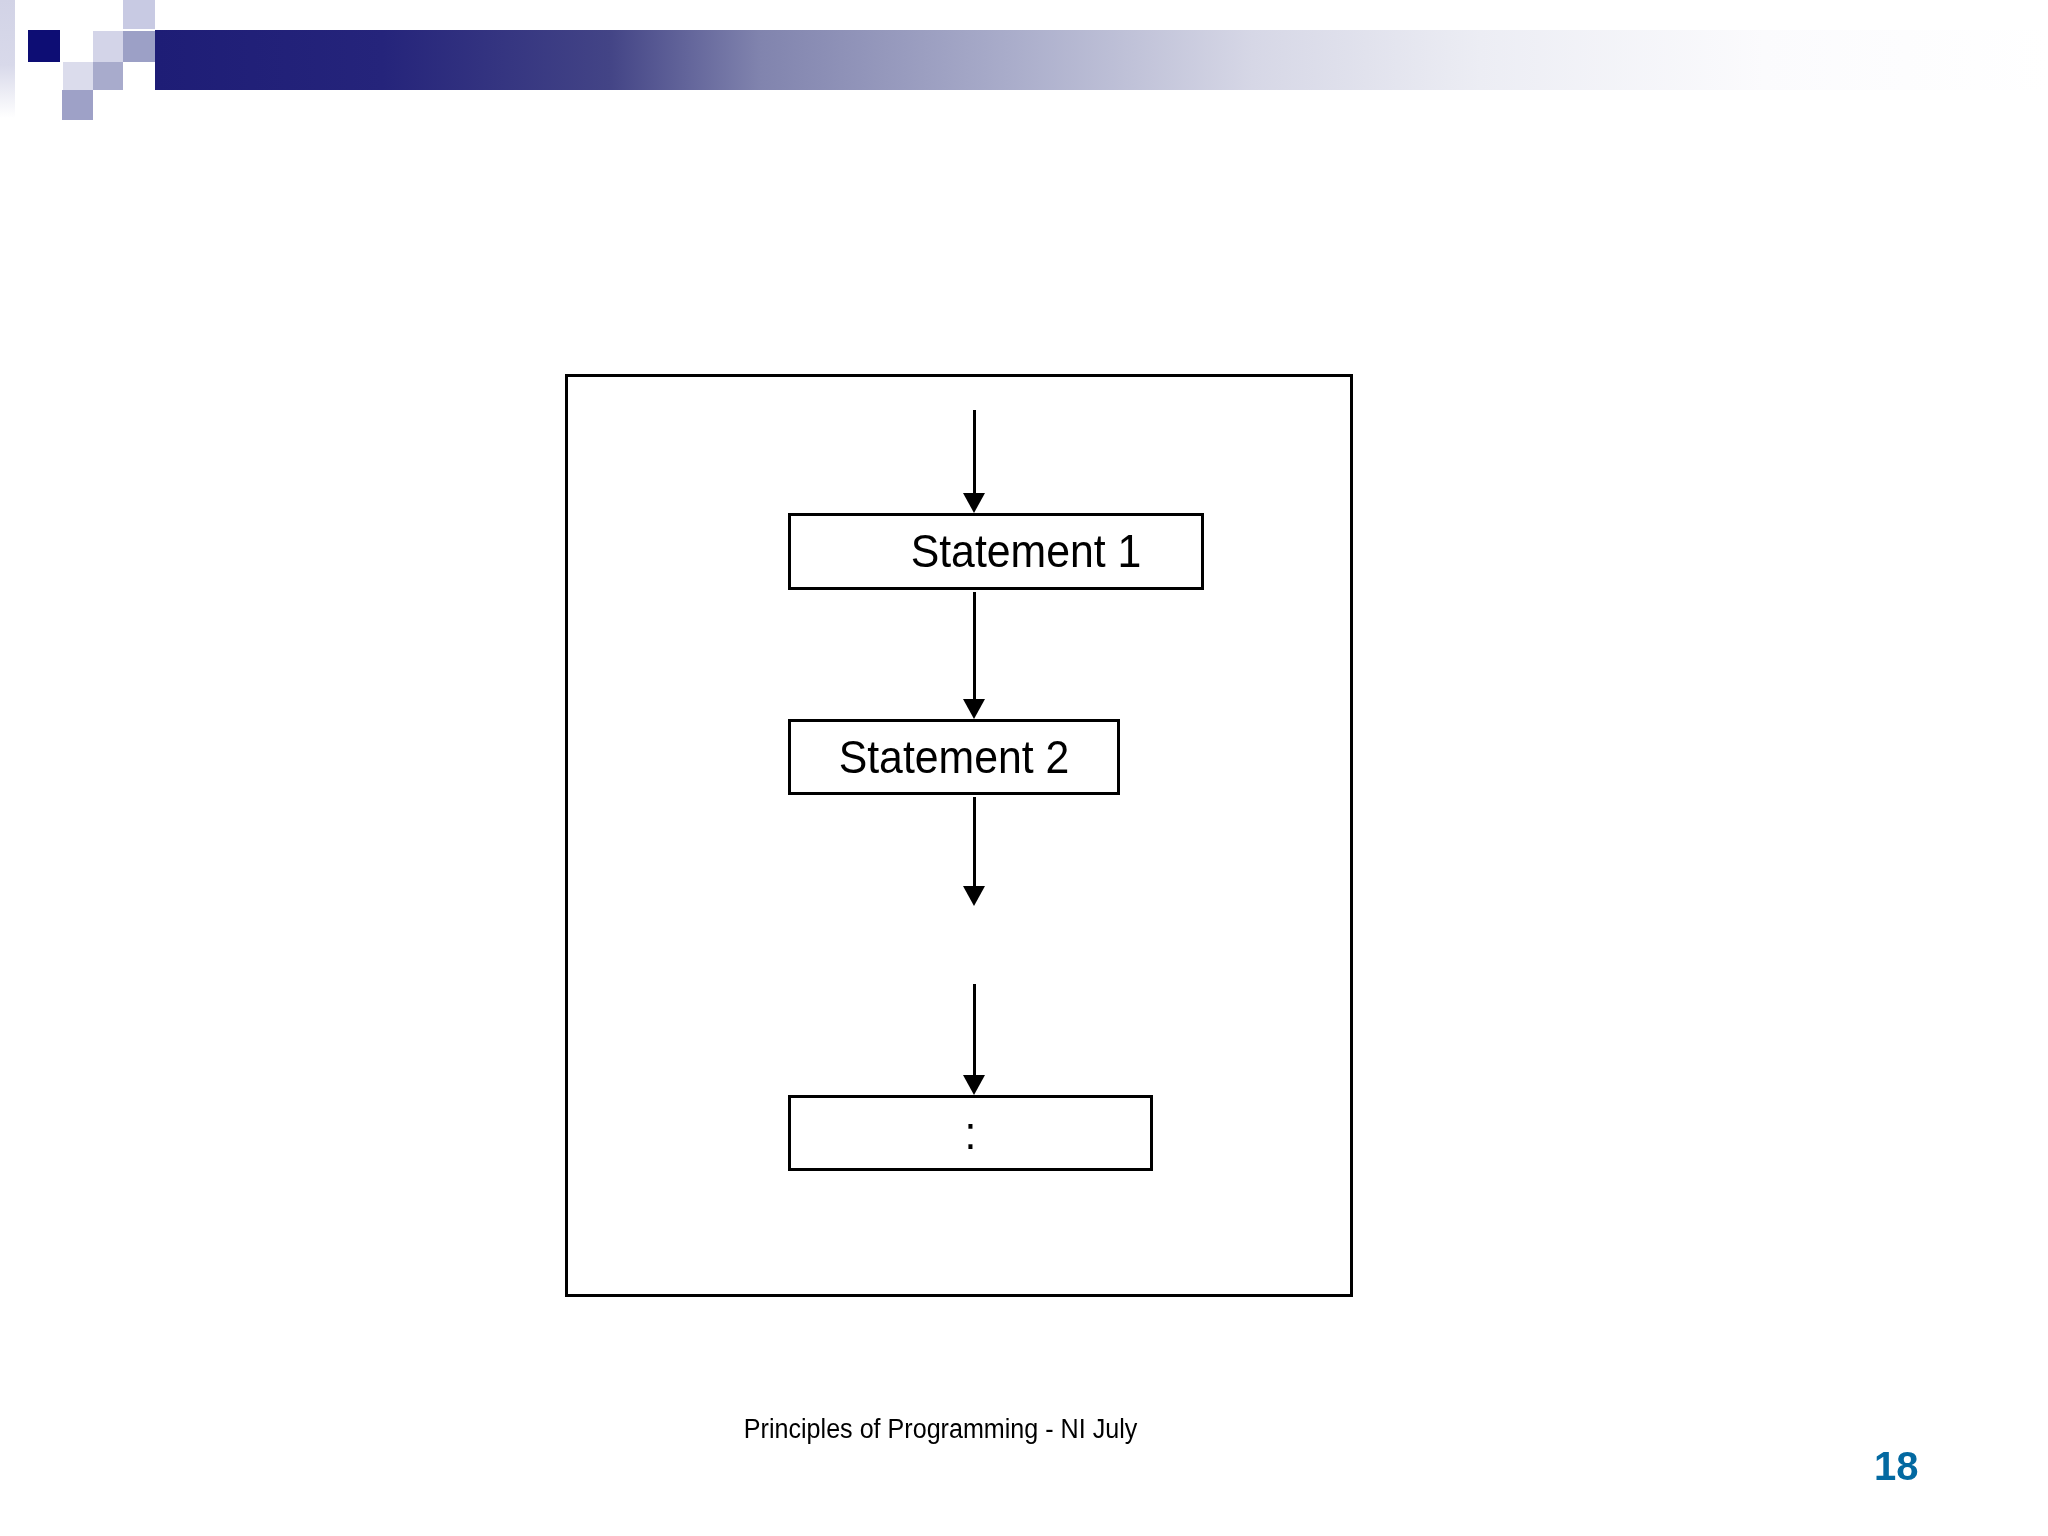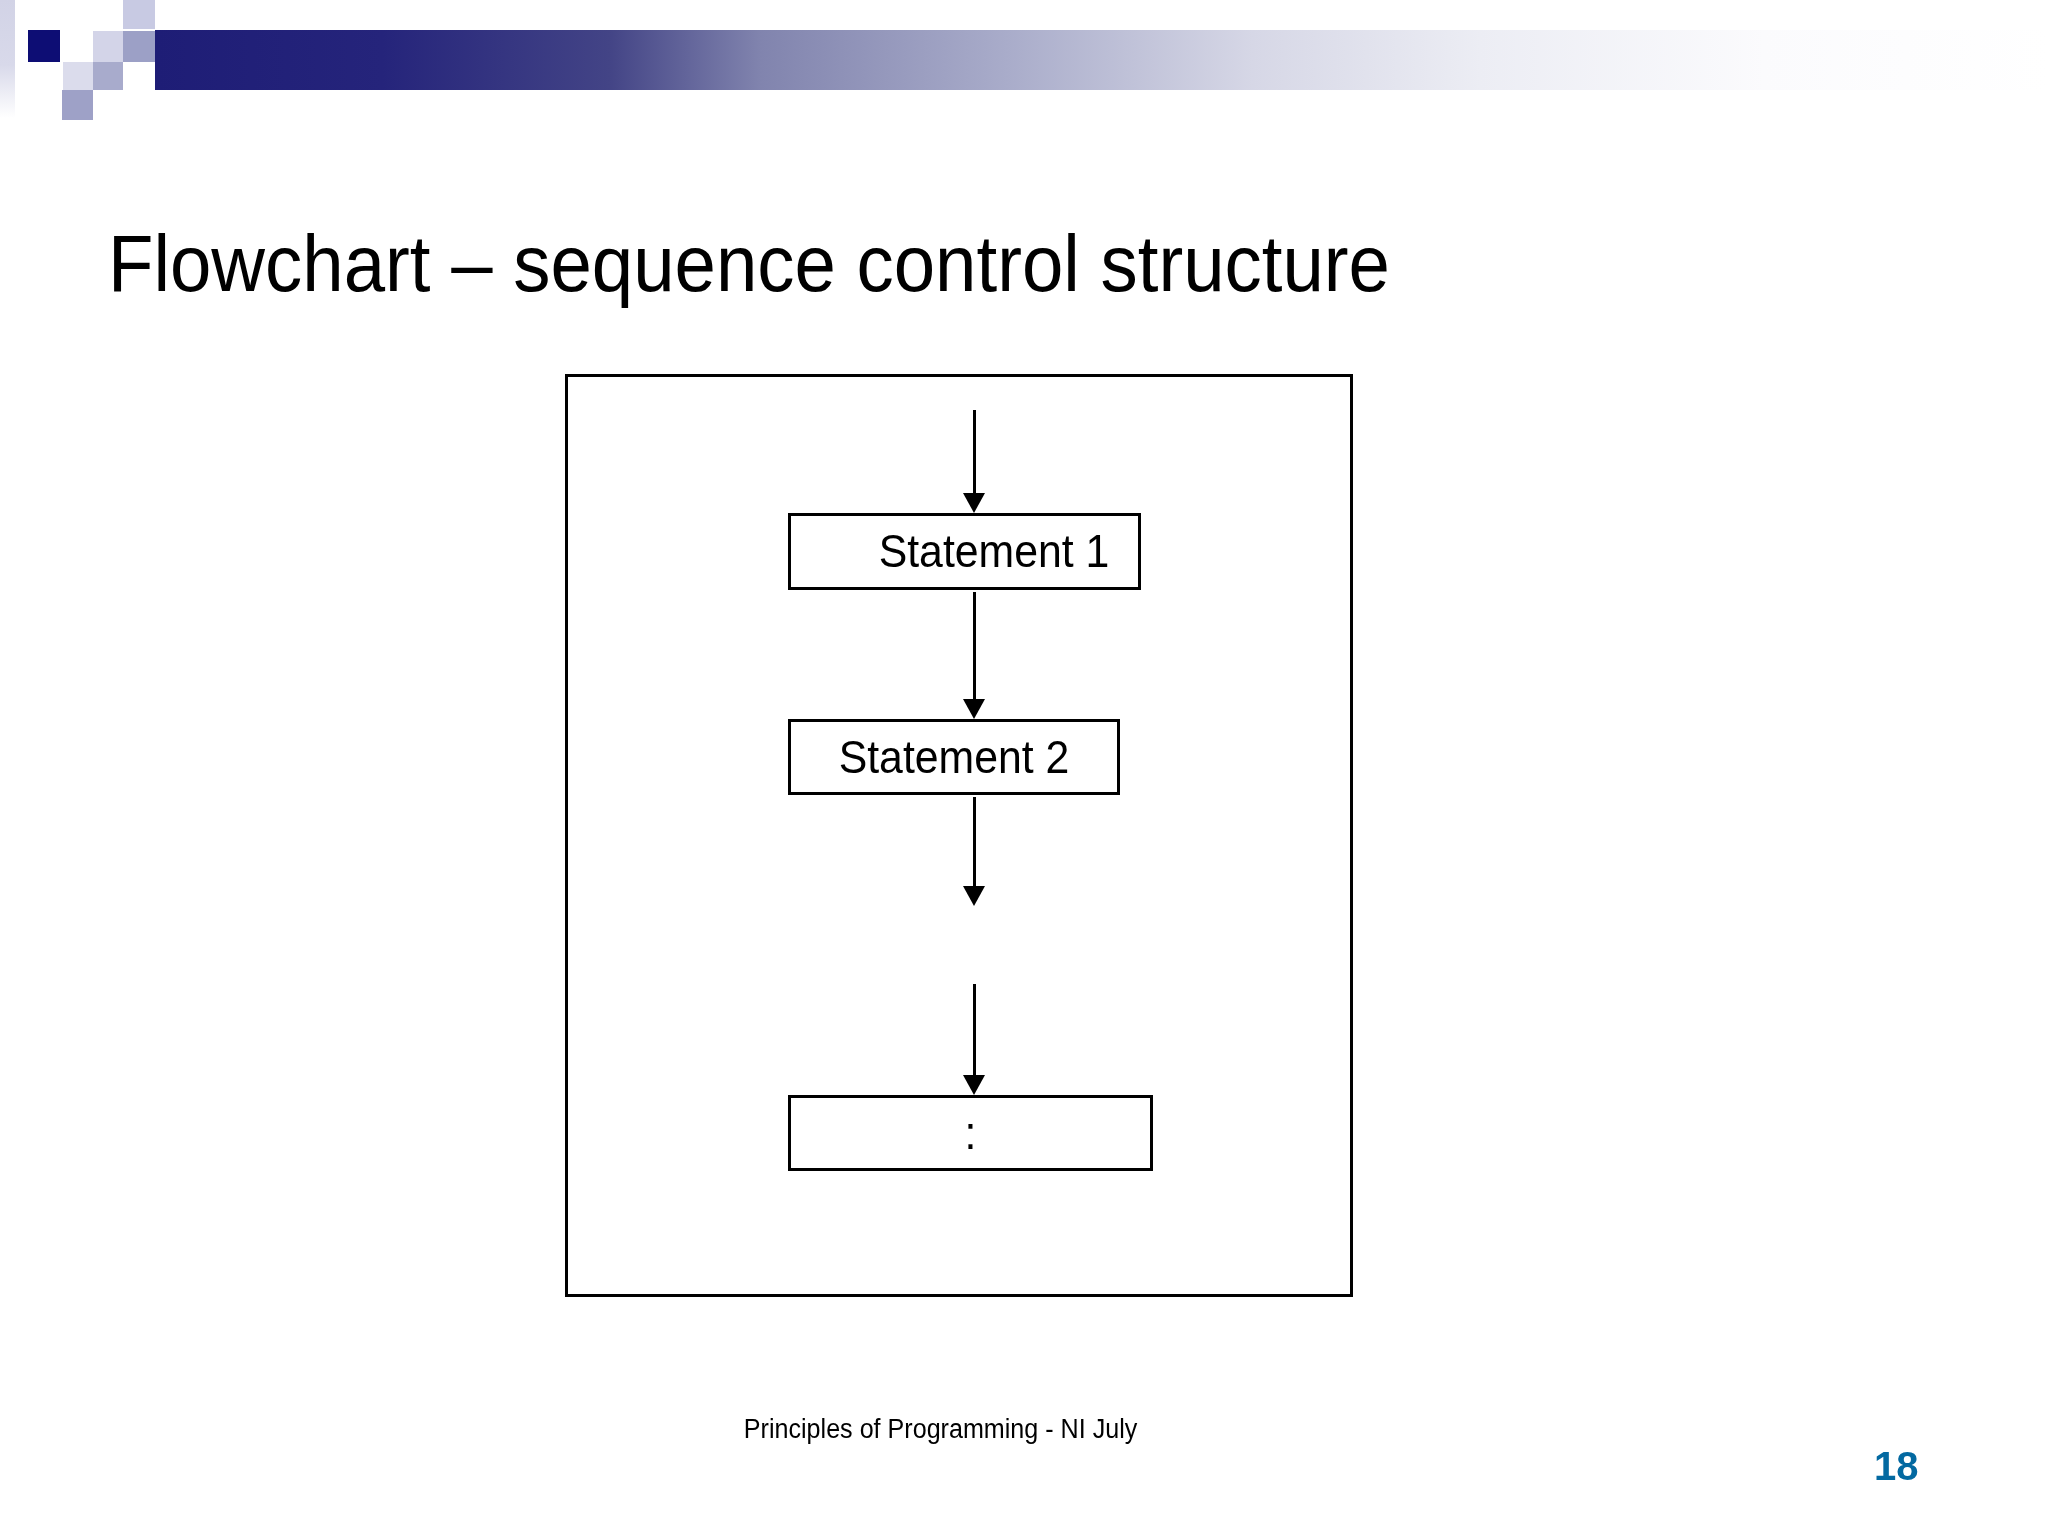--- a/index.html
+++ b/index.html
@@ -69,21 +69,21 @@
     position: absolute;
     border: 3px solid #000000;
     box-sizing: border-box;
     background: #ffffff;
     text-align: center;
     font-size: 46px;
     color: #000000;
     white-space: nowrap;
   }
   .flow-box .lbl { display: inline-block; transform: scaleX(0.93); transform-origin: center center; }
-  .box-1 { left: 220px; top: 136px; width: 353px; height: 77px; line-height: 71px; padding-left: 60px; }
+  .box-1 { left: 220px; top: 136px; width: 416px; height: 77px; line-height: 71px; padding-left: 60px; }
   .box-2 { left: 220px; top: 342px; width: 332px; height: 76px; line-height: 70px; }
   .box-3 { left: 220px; top: 529px; width: 355px; height: 76px; line-height: 70px; padding-left: 60px; }
   .box-4 { left: 220px; top: 718px; width: 365px; height: 76px; line-height: 70px; }
 
   .flow-arrow {
     position: absolute;
     left: 395px;
     width: 22px;
   }
   .flow-arrow .shaft {
@@ -139,23 +139,20 @@
   <div class="deco strip-left"></div>
   <div class="deco header-bar"></div>
   <div class="deco sq-navy"></div>
   <div class="deco sq-lav-top"></div>
   <div class="deco sq-light1"></div>
   <div class="deco sq-med1"></div>
   <div class="deco sq-light2"></div>
   <div class="deco sq-med2"></div>
   <div class="deco sq-med3"></div>
 
-  <div class="slide-title">
-    <span class="narrowL">Flowchart – sequence control structure</span>
-  </div>
 
   <div class="outer-rect">
 
     <div class="flow-arrow arrow-1">
       <span class="shaft"></span>
       <span class="head"></span>
     </div>
 
     <div class="flow-box box-1">
       <span class="lbl">Statement 1</span>

